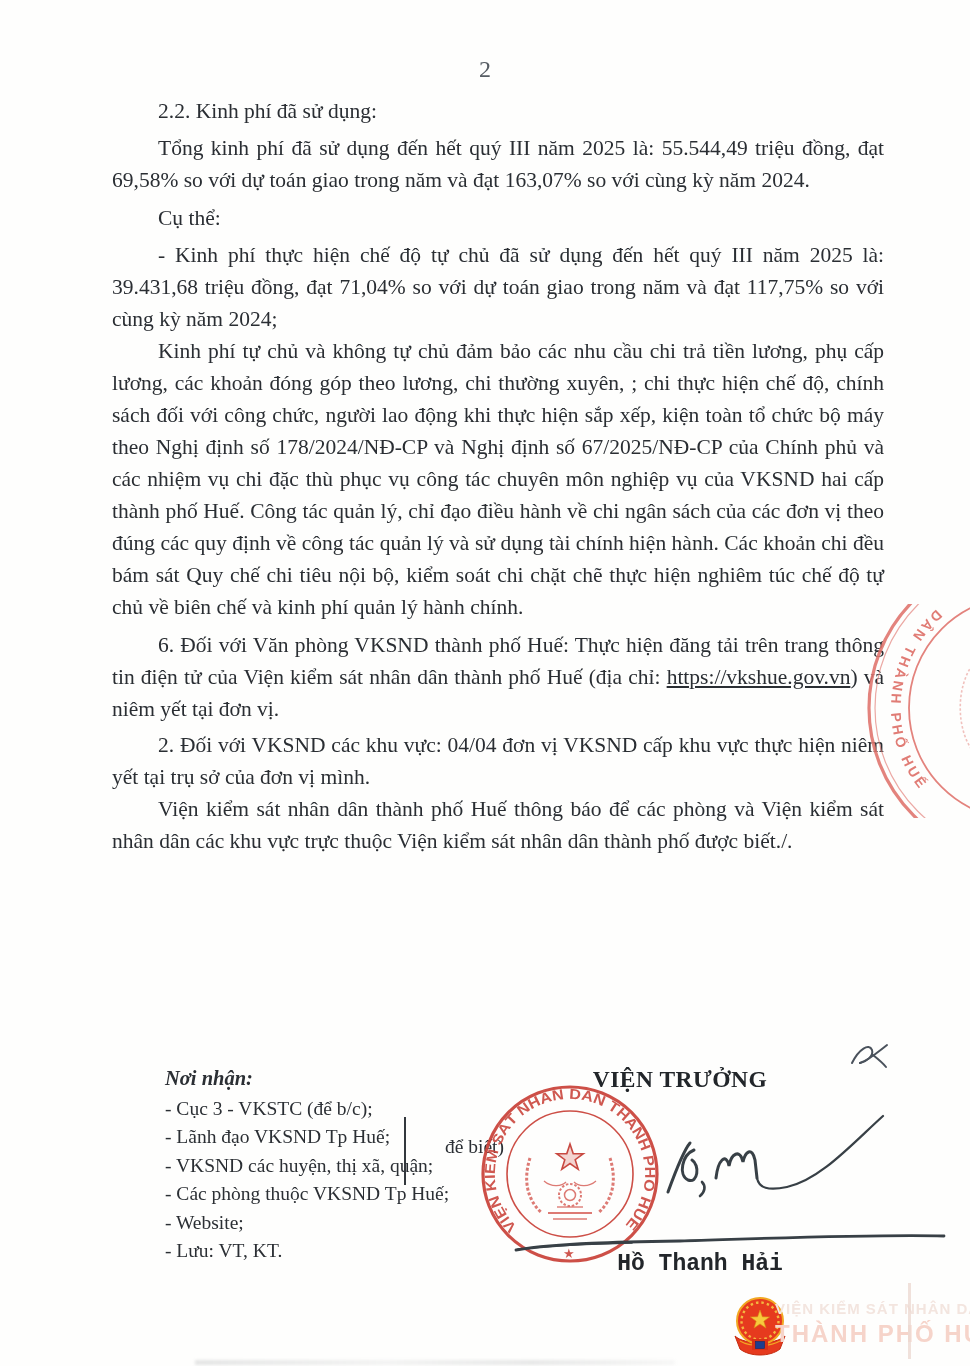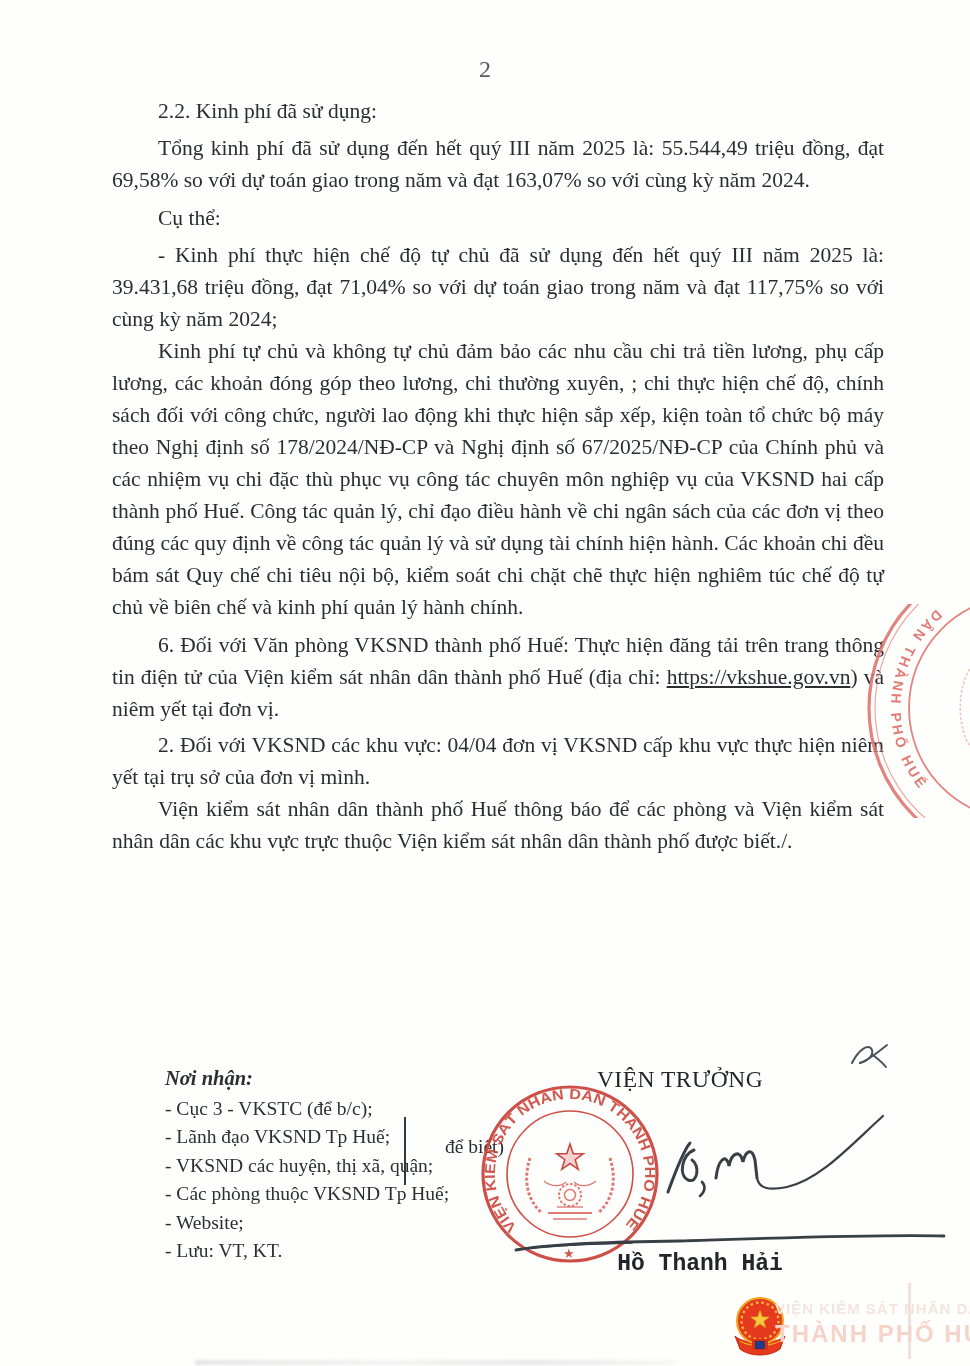--- a/index.html
+++ b/index.html
@@ -32,21 +32,21 @@
   }
   .recipients .rc-title{font-weight:bold;font-style:italic;font-size:20.5px;margin-bottom:2px;}
   .group-bar{
     position:absolute;left:404px;top:1117px;height:68px;width:2px;background:#33383d;
   }
   .group-note{
     position:absolute;left:417px;top:1136px;font-size:19.5px;color:#2b2f34;margin-left:28px;
   }
   .signer-title{
     position:absolute;left:560px;top:1066px;width:240px;text-align:center;
-    font-size:23.5px;font-weight:normal;letter-spacing:0.5px;color:#22262a;
+    font-size:23.5px;font-weight:bold;letter-spacing:0.5px;color:#22262a;
   }
   .signer-name{
     position:absolute;left:590px;top:1251px;width:220px;text-align:center;
     font-size:23px;font-weight:bold;color:#22262a;font-family:Liberation Mono, monospace;
   }
   .stamp-main{position:absolute;left:478px;top:1082px;opacity:0.92;}
   .stamp-edge{position:absolute;left:853px;top:604px;opacity:0.88;}
   .signature{position:absolute;left:480px;top:1100px;}
   .handmark{position:absolute;left:845px;top:1036px;}
   .wm-logo{position:absolute;left:732px;top:1294px;}

